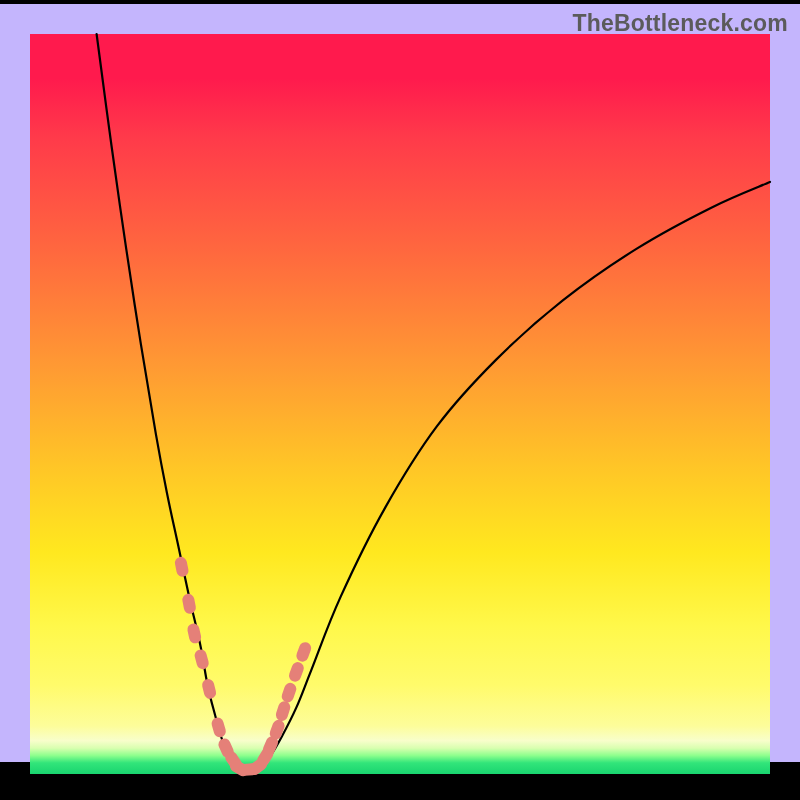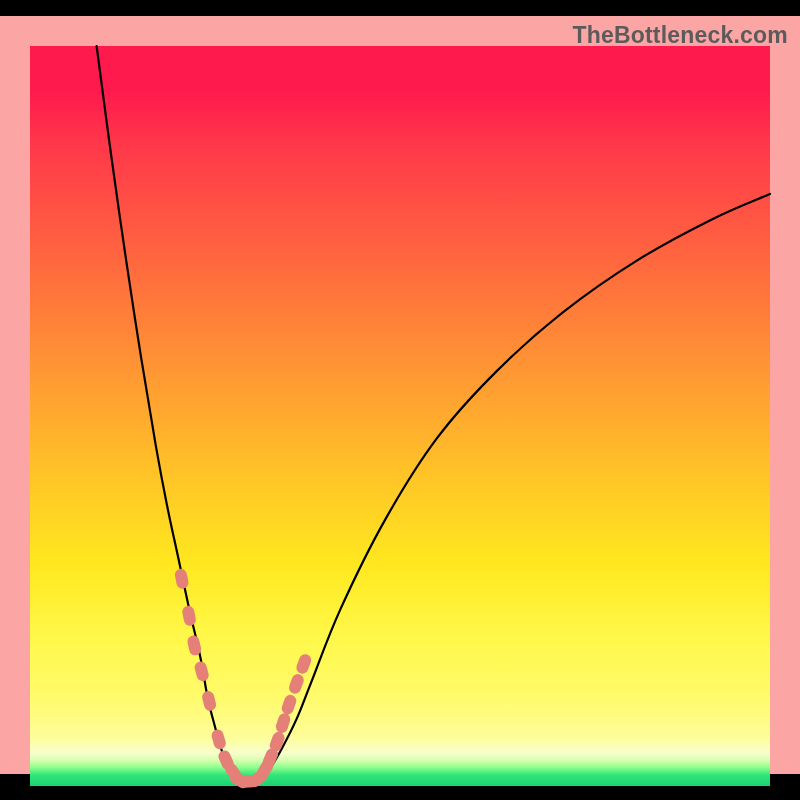--- a/index.html
+++ b/index.html
@@ -6,25 +6,25 @@
     margin: 0;
     padding: 0;
     width: 800px;
     height: 800px;
     overflow: hidden;
     background: #000;
     font-family: Arial, Helvetica, sans-serif;
   }
   .frame {
     position: absolute;
-    top: 16px;
+    top: 4px;
     left: 0;
     width: 800px;
     height: 758px;
-    background: #fca5a5;
+    background: #c4b5fd;
   }
   .plot {
     position: absolute;
     top: 30px;
     left: 30px;
     width: 740px;
     height: 740px;
     
     background:
       linear-gradient(to bottom,

